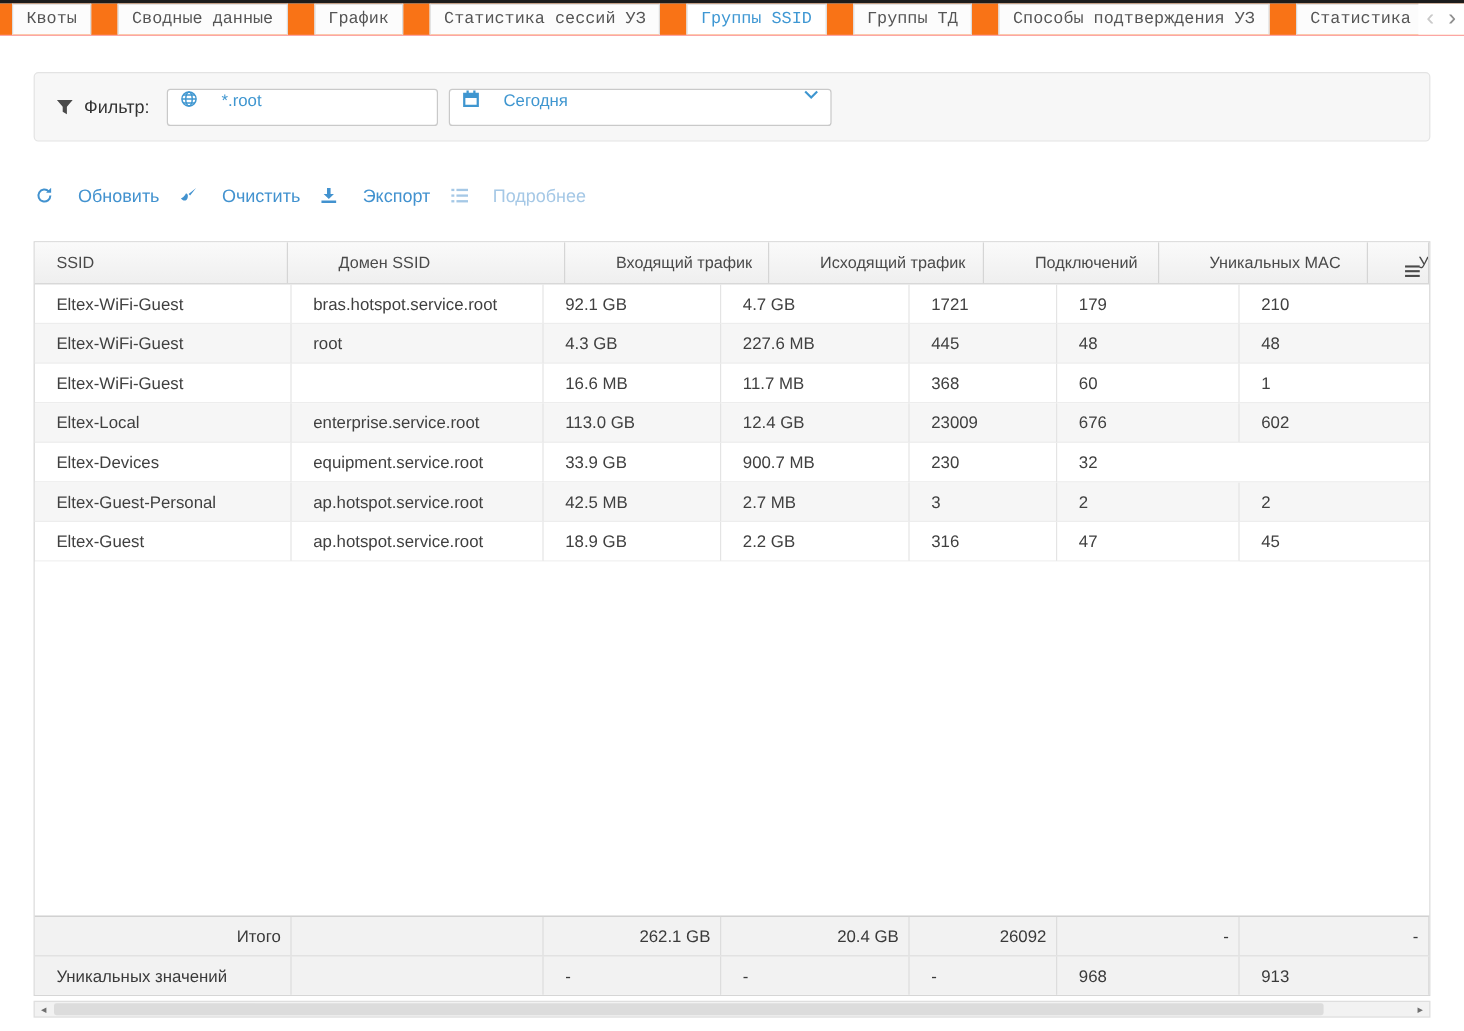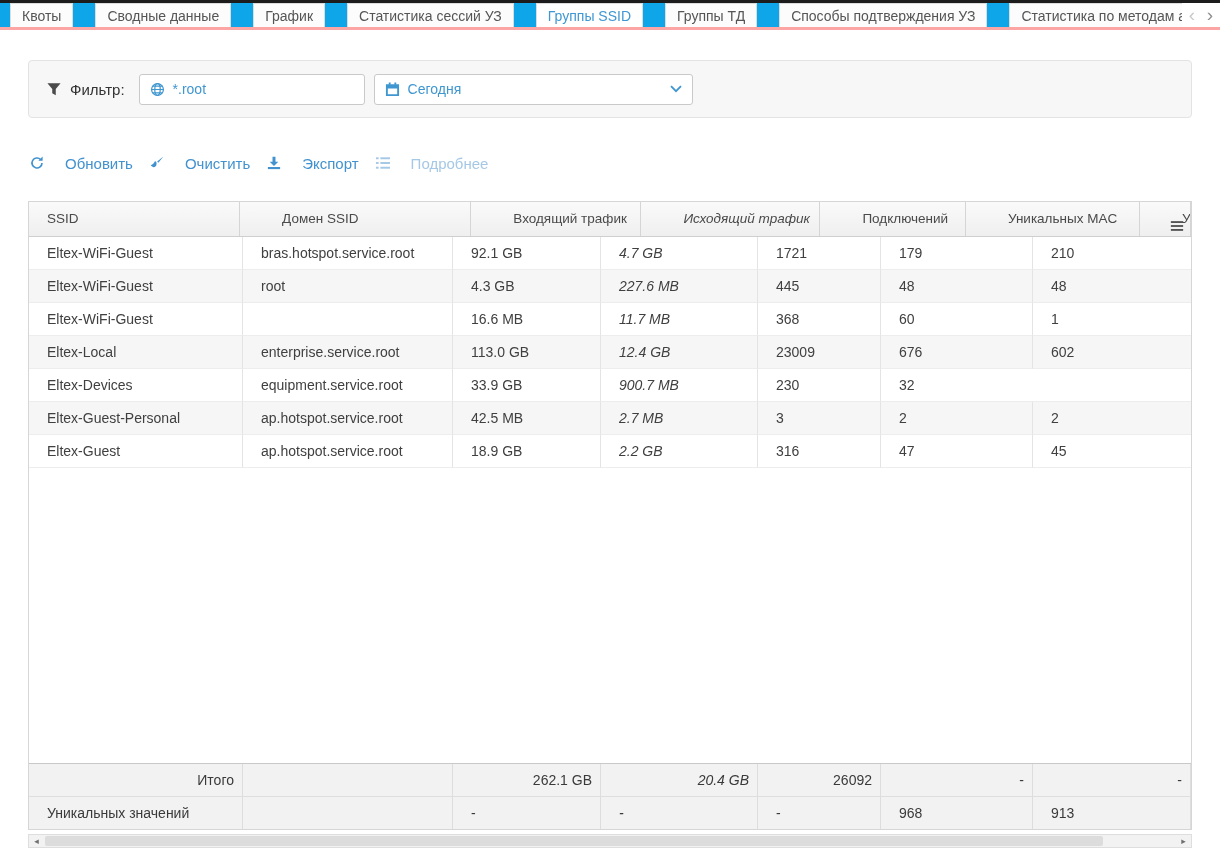--- a/index.html
+++ b/index.html
@@ -2,54 +2,54 @@
 <html><head>
 <meta charset="utf-8">
 <style>
   * { box-sizing: border-box; margin: 0; padding: 0; }
   html,body { width: 1220px; height: 859px; background:#fff; overflow:hidden; }
   body { font-family:"Liberation Sans", sans-serif; color:#404040; position:relative; }
 
   .top-edge { height:3px; background:#1c1c1c; }
 
   
-  .tabbar { position:relative; height:27px; border-bottom:3px solid #fca5a5; overflow:hidden; background:#0ea5e9; }
+  .tabbar { position:relative; height:27px; border-bottom:1px solid #fca5a5; overflow:hidden; background:#f97316;font-family:Liberation Mono, monospace; }
   .tabs { display:flex; gap:22px; padding-left:10px; white-space:nowrap; height:100%; }
   .tab { height:100%; line-height:25px; padding:0 11px; font-size:14px; color:#555;
          border:1px solid #dcdcdc; border-bottom:none; background:#fcfcfc; cursor:pointer; flex:0 0 auto; }
   .tab.active { color:#3e97d3; background:#fff; position:relative; }
   .tab.active::after { content:""; position:absolute; left:0; right:0; bottom:-1px; height:1px; background:#fff; }
   .tab-scrollers { position:absolute; right:0; top:0; bottom:0; width:38px; background:#fff;
                    display:flex; align-items:center; justify-content:flex-end; gap:2px; padding-right:2px; }
   .tscroll { font-size:19px; line-height:22px; width:16px; text-align:center; cursor:pointer; }
   .tscroll.left { color:#c9c9c9; }
   .tscroll.right { color:#8f8f8f; }
 
   
   .filter-panel { margin:30px 28px 0 28px; height:58px; background:#f7f7f7; border:1px solid #e3e3e3;
                   border-radius:4px; display:flex; align-items:center; padding:4px 18px; }
   .filter-label { font-size:15px; color:#333; margin:0 14px 0 9px; }
   .field { height:31px; background:#fff; border:1px solid #c9c9c9; border-radius:3px;
-           display:flex; align-items:center; padding:0 10px; gap:8px; font-size:14px; color:#3f96d0; cursor:text; }
+           display:flex; align-items:flex-start; padding:0 10px; gap:20px; font-size:14px; color:#3f96d0; cursor:text; }
   .field.pattern { width:226px; }
   .field.period  { width:319px; margin-left:9px; cursor:pointer; }
   .field .chev { margin-left:auto; display:flex; align-items:center; }
 
   
   .toolbar { margin:34px 28px 0 30px; display:flex; gap:17px; align-items:center; height:22px; }
   .tool { display:inline-flex; align-items:center; gap:21px; font-size:15px; color:#4292cf; cursor:pointer; }
   .tool.disabled { color:#a5c8e6; cursor:default; }
   .tool svg { flex:0 0 auto; }
 
   
   .grid { margin:27px 28px 0 28px; border:1px solid #d6d6d6; height:629px; display:flex; flex-direction:column; background:#fff; }
   .grow { display:flex; flex:0 0 auto; }
   .cell { padding:0 8px 0 18px; border-right:1px solid #e4e4e4; overflow:hidden; white-space:nowrap; }
   .cell:last-child { border-right:none; }
-  .c0{width:214px;} .c1{width:210px;} .c2{width:148px;} .c3{width:157px;font-style:italic;} .c4{width:123px;} .c5{width:152px;}
+  .c0{width:214px;} .c1{width:210px;} .c2{width:148px;} .c3{width:157px;} .c4{width:123px;} .c5{width:152px;}
   .c6{flex:1; min-width:0; position:relative;}
 
   .ghead { background:linear-gradient(#fafafa,#efefef); border-bottom:1px solid #cfcfcf; height:35px;gap:24px; }
   .ghead .cell { line-height:34px; font-size:13.5px; color:#4a4a4a; border-right:1px solid #d5d5d5; cursor:pointer; }
   .hmenu { position:absolute; right:6px; top:10px; cursor:pointer; }
 
   .grow.data { height:33px; }
   .grow.data .cell { line-height:32px; font-size:14px; color:#404040; border-bottom:1px solid #ededed; cursor:default; }
   .grow.data.stripe { background:#f6f6f6; }
 

